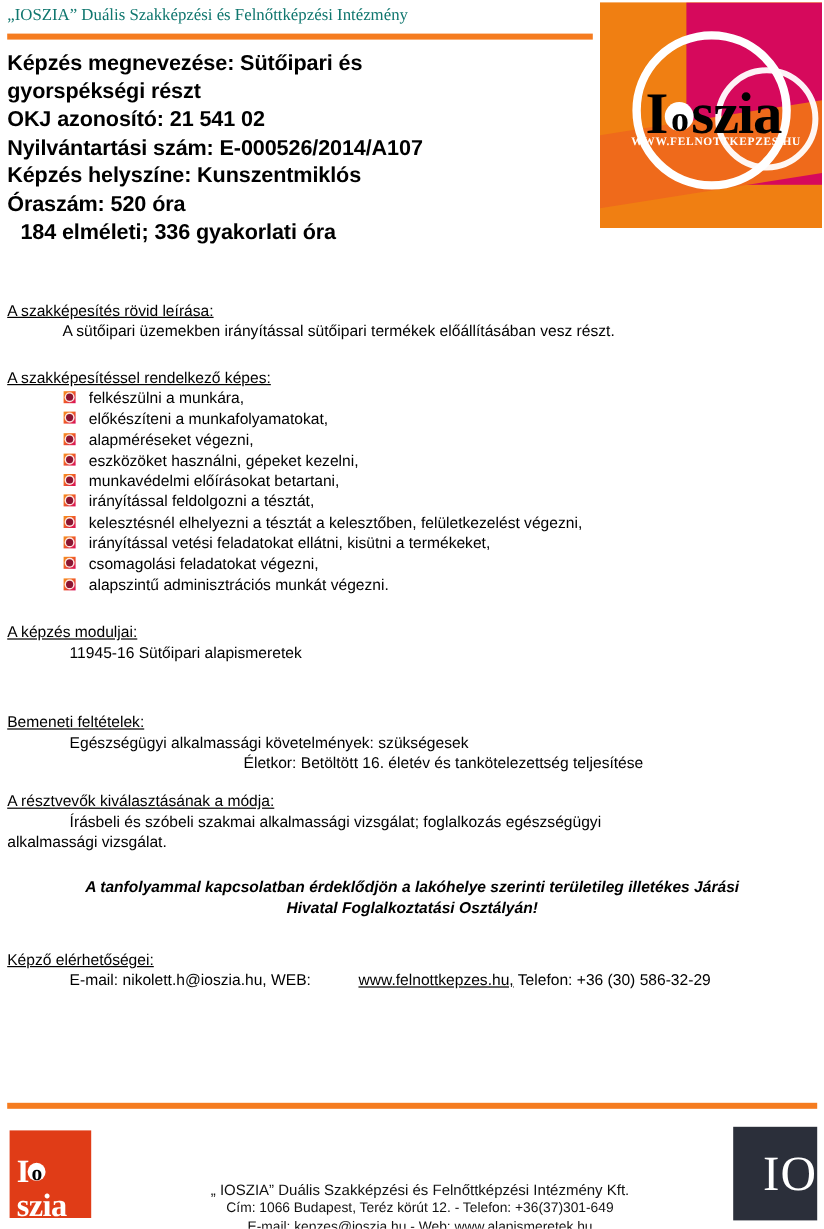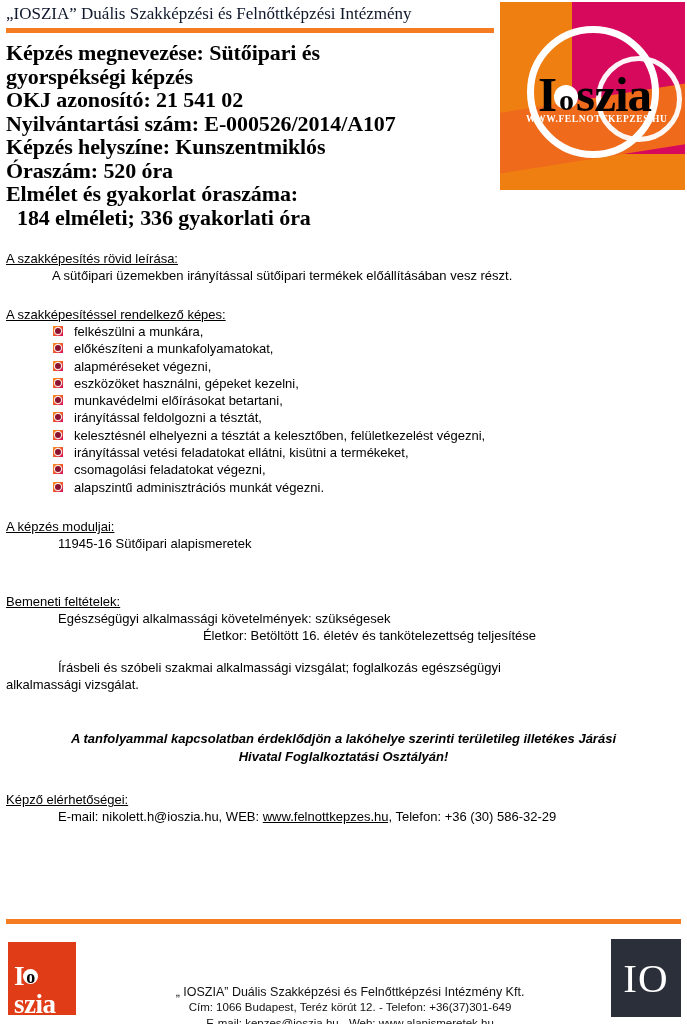--- a/index.html
+++ b/index.html
@@ -25,23 +25,23 @@
 
   
   .masthead {
     position: absolute;
     left: 6px;
     top: 4px;
     width: 492px;
   }
   .masthead-title {
     font-family: "Liberation Serif", serif;
-    font-size: 17px;
+    font-size: 14px;
     line-height: 20px;
-    color: #0f172a;
+    color: #0f766e;
     white-space: nowrap;
   }
   .rule-top {
     position: absolute;
     left: 6px;
     top: 28px;
     width: 488px;
     height: 5px;
     background: #F57C20;
   }
@@ -142,25 +142,24 @@
     letter-spacing: .6px;
     color: #ffffff;
   }
 
   
   .title-block {
     position: absolute;
     left: 6px;
     top: 41px;
     width: 480px;
-    font-size: 22px;
+    font-size: 18px;
     font-weight: bold;
     line-height: 23.5px;
     letter-spacing: -0.1px;
-    font-family: Liberation Serif, serif;
   }
   .title-block .indent { padding-left: 11px; }
 
   
   .section { position: absolute; left: 6px; }
   .sec-head {
     font-size: 13px;
     line-height: 17px;
     text-decoration: underline;
   }
@@ -208,21 +207,21 @@
     position: absolute;
     left: 6px;
     width: 675px;
     text-align: center;
     font-size: 13px;
     font-weight: bold;
     font-style: italic;
     line-height: 18px;
   }
 
-  .mono-link { text-decoration: underline; }
+  .mono-link { text-decoration: underline; margin-left: 36px; }
 
   
   .logo-footer-left {
     position: absolute;
     left: 8px;
     top: 942px;
     width: 68px;
     height: 73px;
     background: #E03C17;
   }
@@ -275,21 +274,21 @@
   .logo-footer-right {
     position: absolute;
     left: 611px;
     top: 939px;
     width: 70px;
     height: 78px;
     background: #2B2F3A;
   }
   .logo-footer-right span {
     display: block;
-    text-align: center;
+    text-align: right;
     font-family: "Liberation Serif", serif;
     font-size: 41px;
     line-height: 78px;
     color: #ffffff;
     letter-spacing: 1px;
   }
 </style>
 </head>
 <body>
 
@@ -304,26 +303,25 @@
     <div class="quad-pink"></div>
     <div class="sweep"></div>
     <div class="ring"></div>
     <div class="ring2"></div>
     <div class="wordmark"><span>I</span><span class="o-disc"><i>o</i></span><span>szia</span></div>
     <div class="url">WWW.FELNOTTKEPZES.HU</div>
   </div>
 
   <div class="title-block">
     <div>Képzés megnevezése: Sütőipari és</div>
-    <div>gyorspékségi képzés</div>
+    <div>gyorspékségi részt</div>
     <div>OKJ azonosító: 21 541 02</div>
     <div>Nyilvántartási szám: E-000526/2014/A107</div>
     <div>Képzés helyszíne: Kunszentmiklós</div>
     <div>Óraszám: 520 óra</div>
-    <div>Elmélet és gyakorlat óraszáma:</div>
     <div class="indent">184 elméleti; 336 gyakorlati óra</div>
   </div>
 
   <div class="section" style="top:306px;width:675px;">
     <div class="sec-head">A szakképesítéssel rendelkező képes:</div>
     <ul class="bullets">
       <li><span class="bullet-mark"></span><span>felkészülni a munkára,</span></li>
       <li><span class="bullet-mark"></span><span>előkészíteni a munkafolyamatokat,</span></li>
       <li><span class="bullet-mark"></span><span>alapméréseket végezni,</span></li>
       <li><span class="bullet-mark"></span><span>eszközöket használni, gépeket kezelni,</span></li>
@@ -346,20 +344,21 @@
     <div class="sec-body" style="padding-left:52px;">11945-16 Sütőipari alapismeretek</div>
   </div>
 
   <div class="section" style="top:593px;width:675px;">
     <div class="sec-head">Bemeneti feltételek:</div>
     <div class="sec-body" style="padding-left:52px;">Egészségügyi alkalmassági követelmények: szükségesek</div>
     <div class="sec-body" style="padding-left:52px;text-align:center;">Életkor: Betöltött 16. életév és tankötelezettség teljesítése</div>
   </div>
 
   <div class="section" style="top:659px;width:675px;">
+    <div class="sec-head">A résztvevők kiválasztásának a módja:</div>
     <div class="sec-body" style="padding-left:52px;">Írásbeli és szóbeli szakmai alkalmassági vizsgálat; foglalkozás egészségügyi</div>
     <div class="sec-body">alkalmassági vizsgálat.</div>
   </div>
 
   <div class="notice" style="top:730px;">
     <div>A tanfolyammal kapcsolatban érdeklődjön a lakóhelye szerinti területileg illetékes Járási</div>
     <div>Hivatal Foglalkoztatási Osztályán!</div>
   </div>
 
   <div class="section" style="top:791px;width:675px;">

